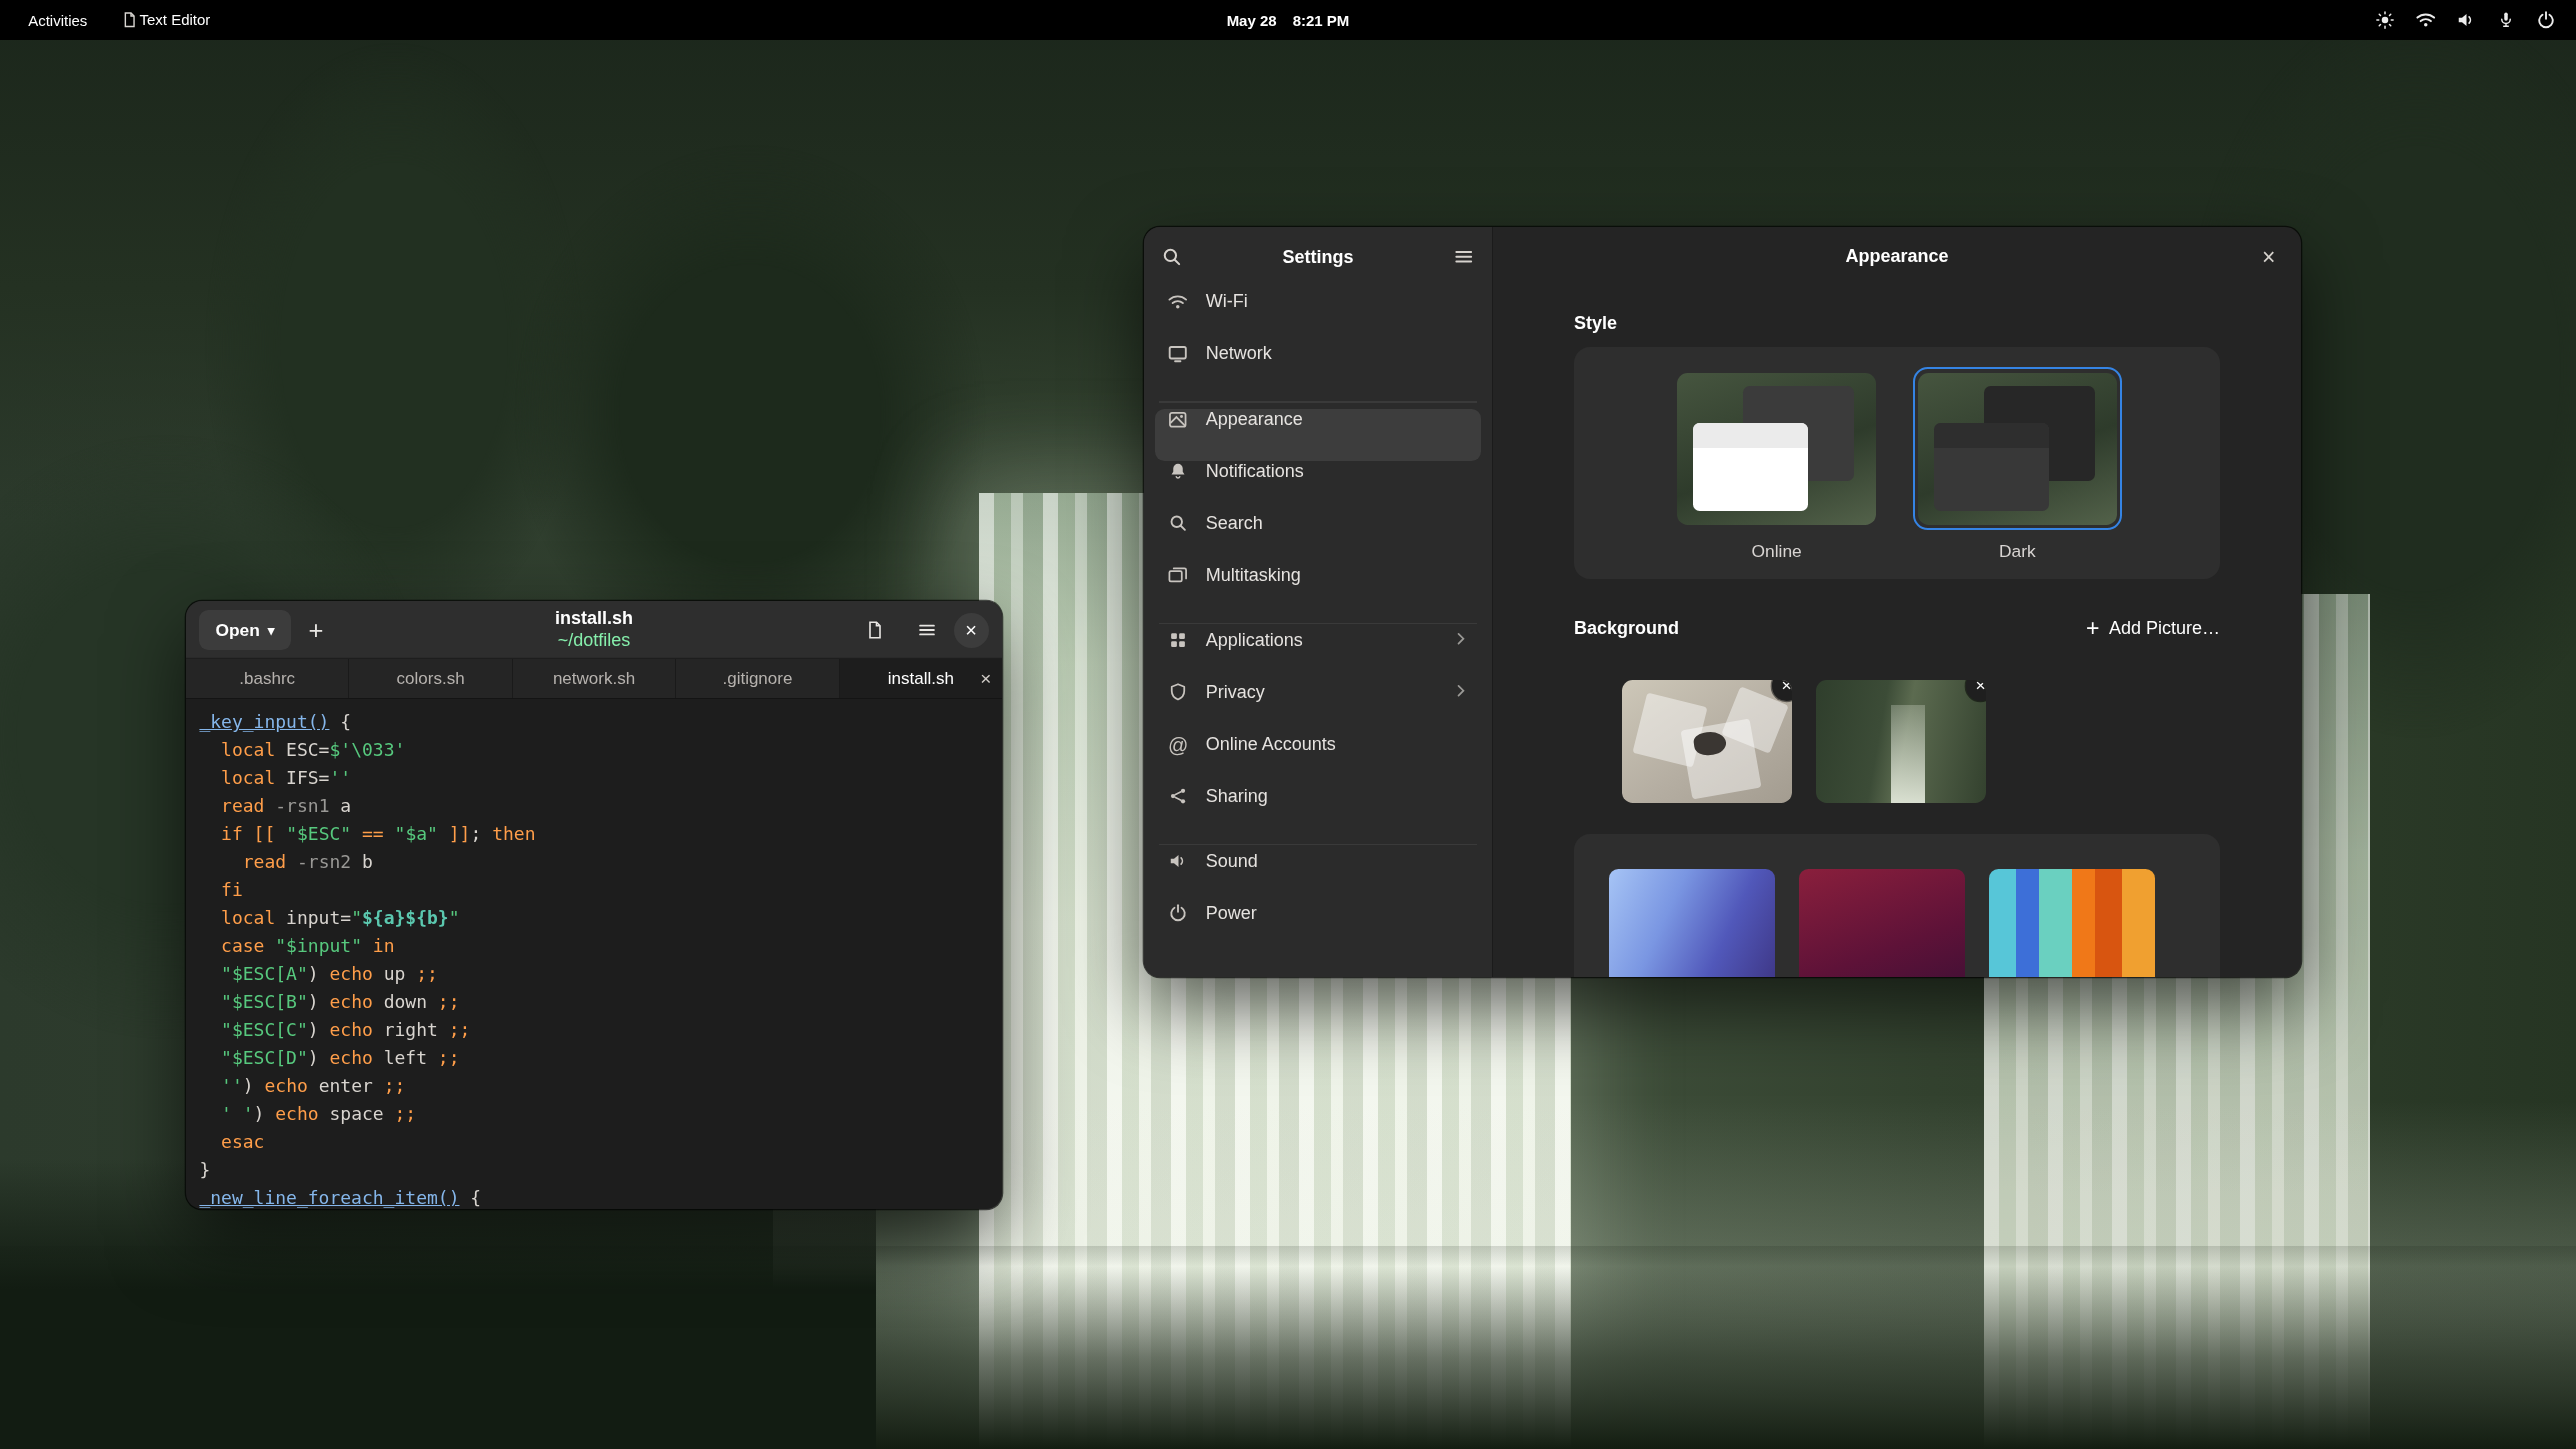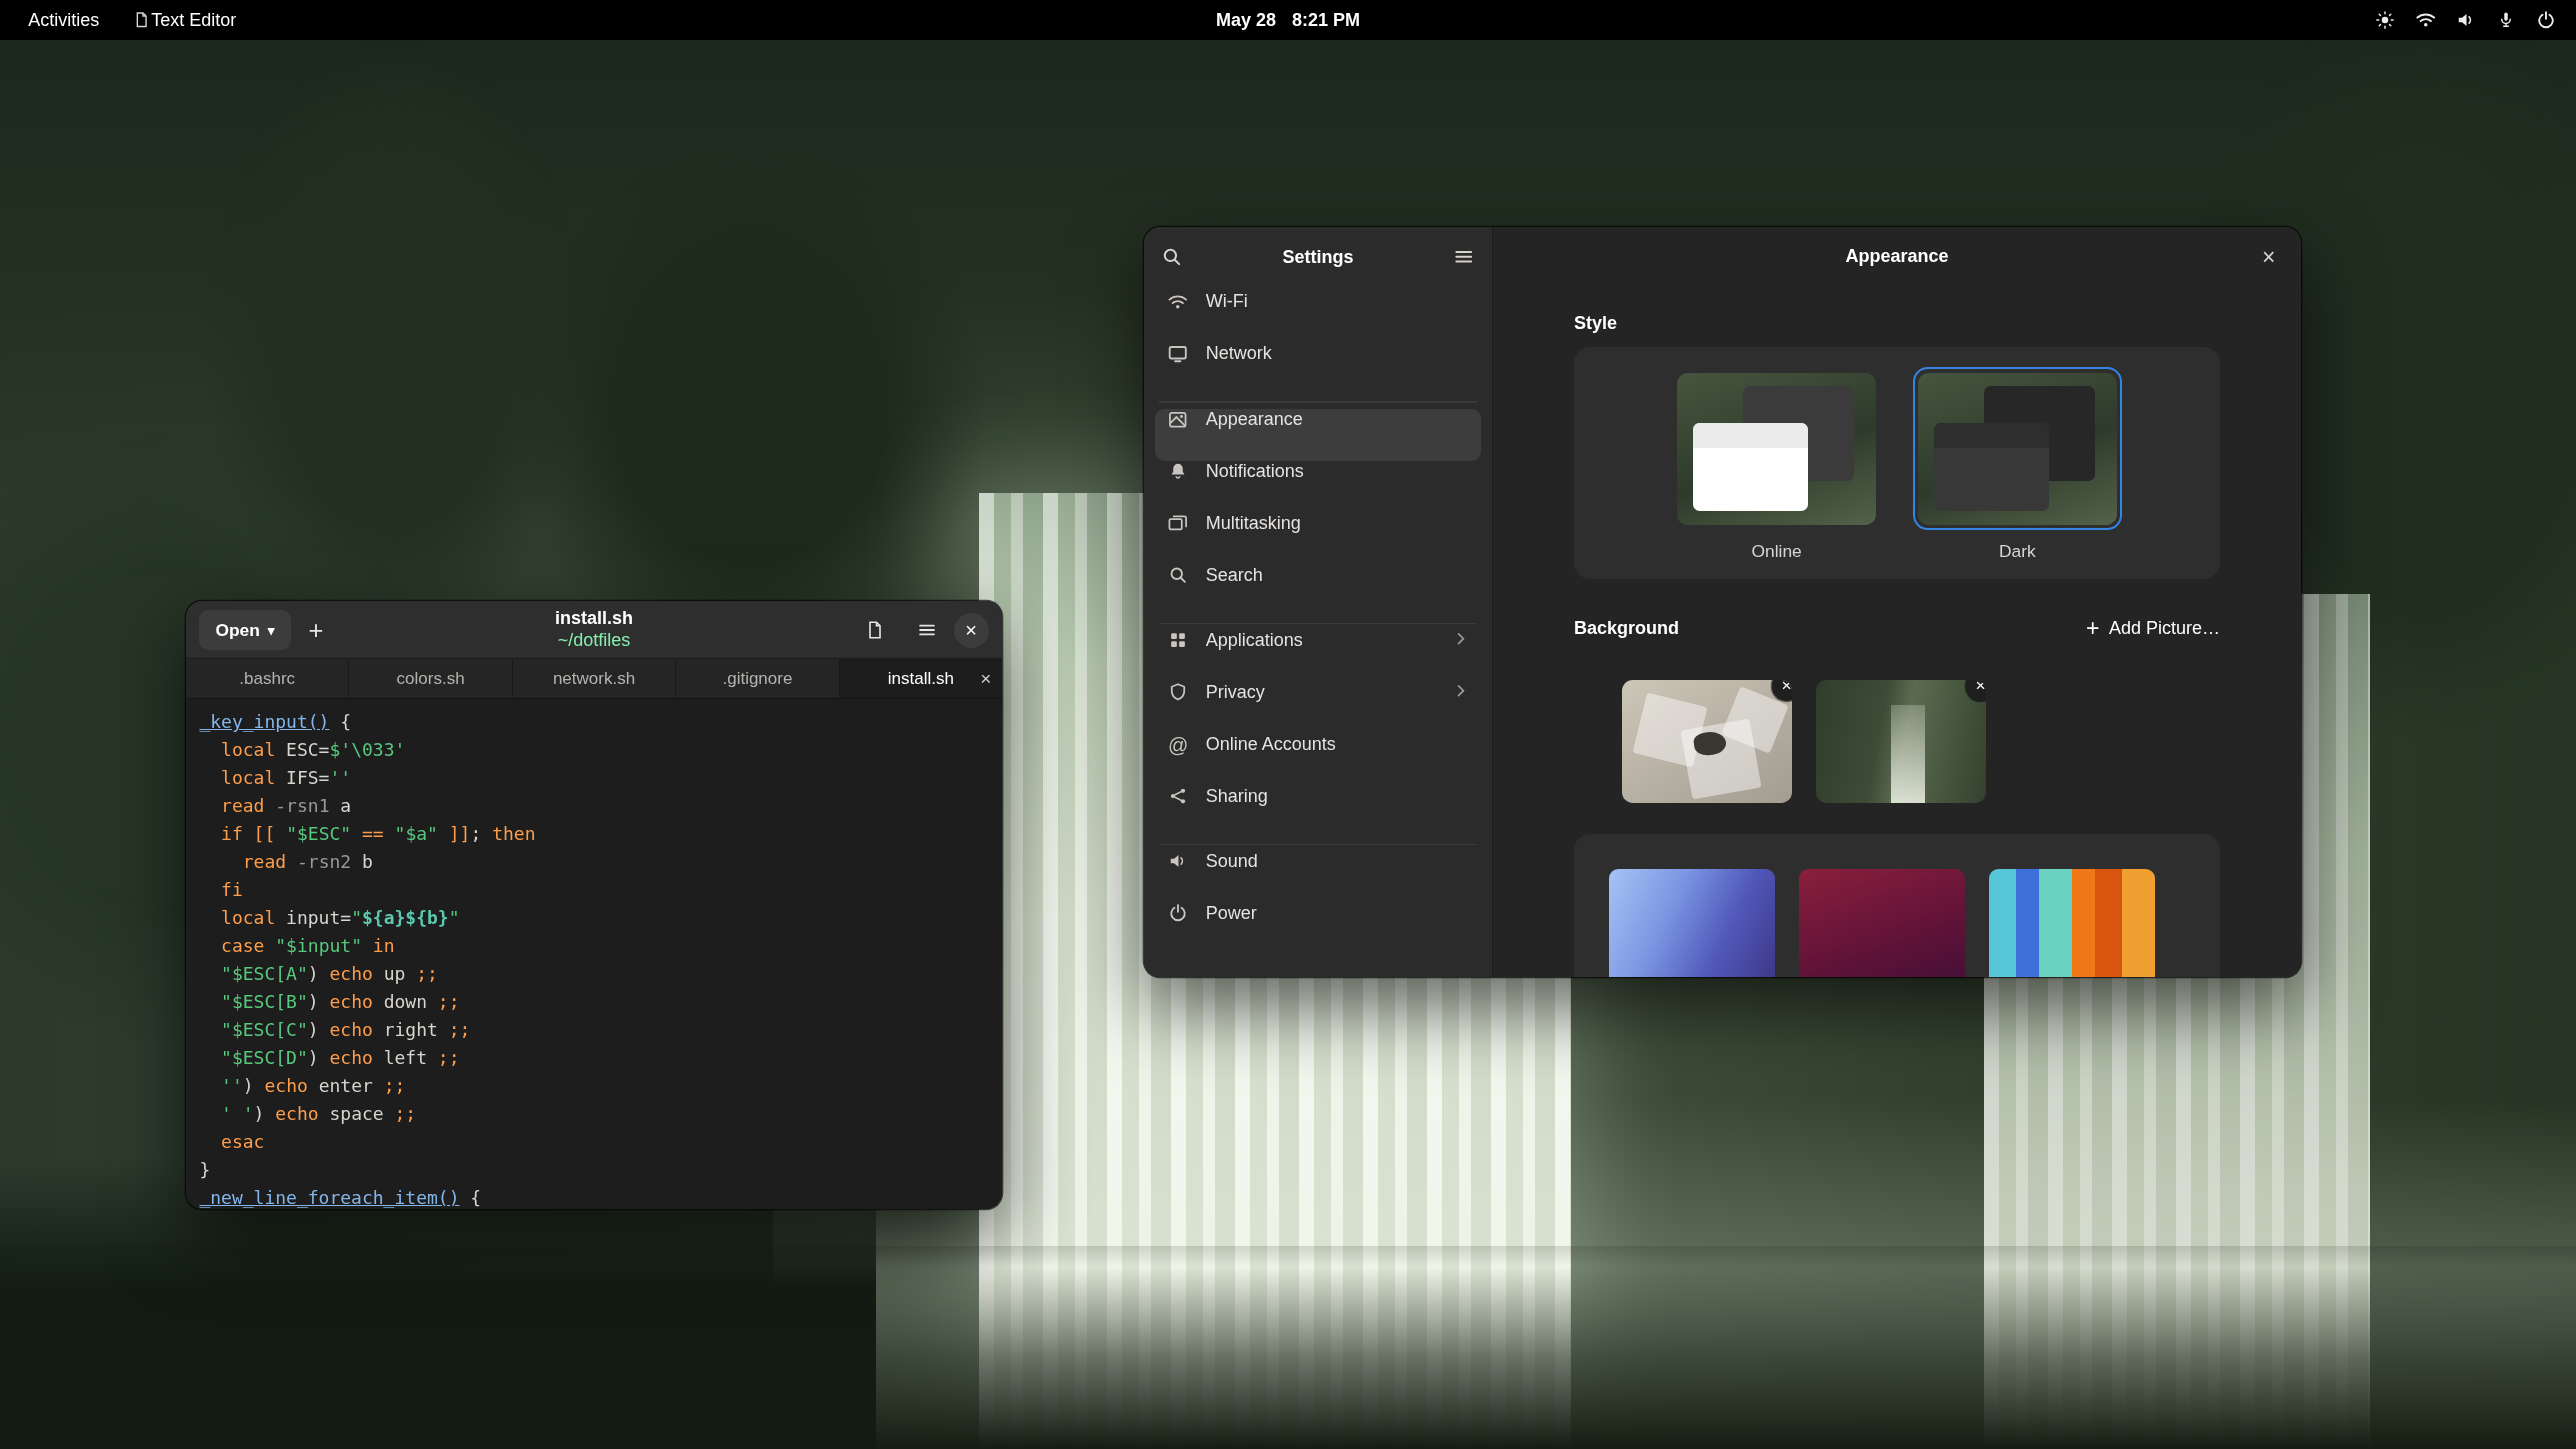--- a/index.html
+++ b/index.html
@@ -26,21 +26,21 @@
     background:linear-gradient(180deg,#8a9c86 0%,#c0d0b8 30%,#e6edda 70%); }
   .wp-mist { position:absolute; left:30%; right:0; bottom:0; height:24%;
     background:linear-gradient(180deg,rgba(235,242,230,0),rgba(225,234,218,.45)); }
   .wp-rocks { position:absolute; left:0; right:0; bottom:0; height:14%;
     background:linear-gradient(180deg,rgba(20,28,18,.15),#16211400 10%,#18231699 55%,#131d11 100%); }
   .wp-pond { position:absolute; left:0; bottom:0; width:34%; height:20%;
     background:linear-gradient(180deg,rgba(18,26,16,0),#121c12 45%); }
 
   
   .topbar { position:absolute; left:0; top:0; width:100%; height:40px; background:#000;
-    color:#ffffff; display:flex; align-items:center; font-size:18px; z-index:50; }
+    color:#ffffff; display:flex; align-items:center; font-size:15px; z-index:50; }
   .tb-left { display:flex; align-items:center; gap:27px; padding-left:21.5px; }
   .tb-activities { padding:2.7px 6.7px; }
   .tb-app { display:flex; align-items:center; gap:1px; color:#fff; }
   .tb-app .ic { color:#d9d6d2; }
   .tb-clock { position:absolute; left:50%; top:50%; transform:translate(-50%,-50%);
     display:flex; gap:16px; font-weight:bold; }
   .tb-right { margin-left:auto; display:flex; align-items:center; gap:20px; padding-right:20px; color:#ececec; }
 
   
   .window { position:absolute; border-radius:16px;
@@ -316,36 +316,36 @@
           <svg width="20" height="20" viewBox="0 0 16 16">
             <path d="M8 2.2a3.8 3.8 0 0 0-3.8 3.8v2.6L2.8 10.8h10.4L11.8 8.6V6A3.8 3.8 0 0 0 8 2.2z" fill="currentColor"></path>
             <path d="M6.6 12.6a1.5 1.5 0 0 0 2.8 0" stroke="currentColor" stroke-width="1.2" fill="none" stroke-linecap="round"></path>
             </svg>
         </span>
         <span>Notifications</span>
       </div>
 
       <div class="sb-item">
         <span class="ic">
+          <svg width="20" height="20" viewBox="0 0 16 16" fill="none" stroke="currentColor" stroke-width="1.5" stroke-linecap="round">
+            <circle cx="7" cy="7" r="4.2"></circle>
+              <path d="M10.2 10.2 13.5 13.5"></path>
+            </svg>
+        </span>
+        <span>Search</span>
+      </div>
+
+      <div class="sb-item">
+        <span class="ic">
           <svg width="21.5" height="21.5" viewBox="0 0 16 16" fill="none" stroke="currentColor" stroke-width="1.3" stroke-linecap="round">
             <rect x="1.8" y="4.6" width="9.2" height="7.6" rx="1"></rect>
               <path d="M5 2.6h8a1.2 1.2 0 0 1 1.2 1.2V10"></path>
             </svg>
         </span>
         <span>Multitasking</span>
-      </div>
-
-      <div class="sb-item">
-        <span class="ic">
-          <svg width="20" height="20" viewBox="0 0 16 16" fill="none" stroke="currentColor" stroke-width="1.5" stroke-linecap="round">
-            <circle cx="7" cy="7" r="4.2"></circle>
-              <path d="M10.2 10.2 13.5 13.5"></path>
-            </svg>
-        </span>
-        <span>Search</span>
       </div>
 
       <div class="sb-sep"></div>
 
       <div class="sb-item">
         <span class="ic">
           <svg width="20" height="20" viewBox="0 0 16 16" fill="currentColor">
             <rect x="2.5" y="2.5" width="4.6" height="4.6" rx="1"></rect>
               <rect x="8.9" y="2.5" width="4.6" height="4.6" rx="1"></rect>
             <rect x="2.5" y="8.9" width="4.6" height="4.6" rx="1"></rect>

